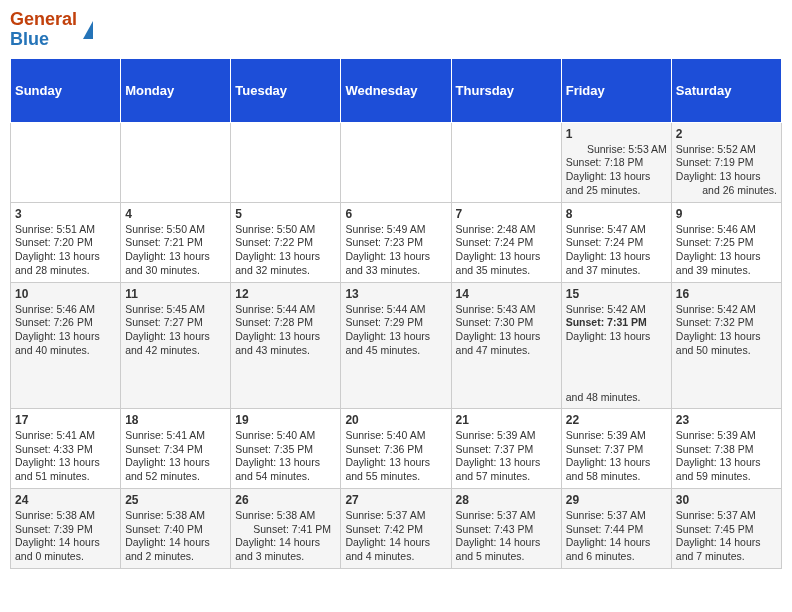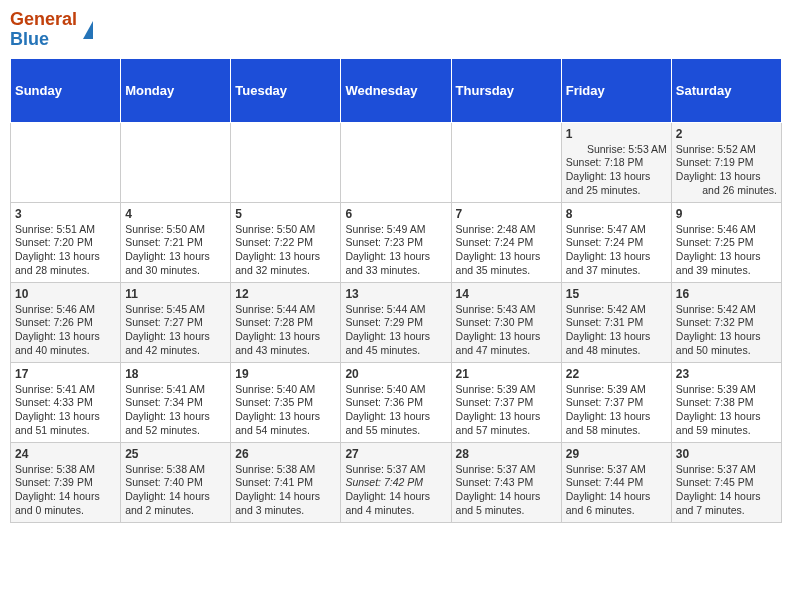--- a/index.html
+++ b/index.html
@@ -218,23 +218,23 @@
         <td>
           <span class="day-num">14</span>
           <div style="line-height: 1.3;">Sunrise: 5:43 AM</div>
           <div style="line-height: 1.3;">Sunset: 7:30 PM</div>
           <div style="line-height: 1.3;">Daylight: 13 hours</div>
           <div style="line-height: 1.3;">and 47 minutes.</div>
         </td>
         <td>
           <span class="day-num">15</span>
           <div style="line-height: 1.3;">Sunrise: 5:42 AM</div>
-          <div style="line-height: 1.3;">Sunset: 7:31 PM</div>
-          <div style="line-height: 1.3;">Daylight: 13 hours</div>
-          <div style="line-height: 1.3;">and 48 minutes.</div>
+          <div style="line-height: 1.3; font-weight: bold;">Sunset: 7:31 PM</div>
+          <div style="line-height: 1.3;">Daylight: 13 hours</div>
+          <div style="line-height: 1.3; margin-top: 47px;">and 48 minutes.</div>
         </td>
         <td>
           <span class="day-num">16</span>
           <div style="line-height: 1.3;">Sunrise: 5:42 AM</div>
           <div style="line-height: 1.3;">Sunset: 7:32 PM</div>
           <div style="line-height: 1.3;">Daylight: 13 hours</div>
           <div style="line-height: 1.3;">and 50 minutes.</div>
         </td>
       </tr>
       <tr>
@@ -299,28 +299,28 @@
         <td>
           <span class="day-num">25</span>
           <div style="line-height: 1.3;">Sunrise: 5:38 AM</div>
           <div style="line-height: 1.3;">Sunset: 7:40 PM</div>
           <div style="line-height: 1.3;">Daylight: 14 hours</div>
           <div style="line-height: 1.3;">and 2 minutes.</div>
         </td>
         <td>
           <span class="day-num">26</span>
           <div style="line-height: 1.3;">Sunrise: 5:38 AM</div>
-          <div style="line-height: 1.3;">Sunset: 7:41 PM</div>
+          <div style="line-height: 1.3; margin-left: 18px;">Sunset: 7:41 PM</div>
           <div style="line-height: 1.3;">Daylight: 14 hours</div>
           <div style="line-height: 1.3;">and 3 minutes.</div>
         </td>
         <td>
           <span class="day-num">27</span>
           <div style="line-height: 1.3;">Sunrise: 5:37 AM</div>
-          <div style="line-height: 1.3; font-style: italic;">Sunset: 7:42 PM</div>
+          <div style="line-height: 1.3;">Sunset: 7:42 PM</div>
           <div style="line-height: 1.3;">Daylight: 14 hours</div>
           <div style="line-height: 1.3;">and 4 minutes.</div>
         </td>
         <td>
           <span class="day-num">28</span>
           <div style="line-height: 1.3;">Sunrise: 5:37 AM</div>
           <div style="line-height: 1.3;">Sunset: 7:43 PM</div>
           <div style="line-height: 1.3;">Daylight: 14 hours</div>
           <div style="line-height: 1.3;">and 5 minutes.</div>
         </td>

